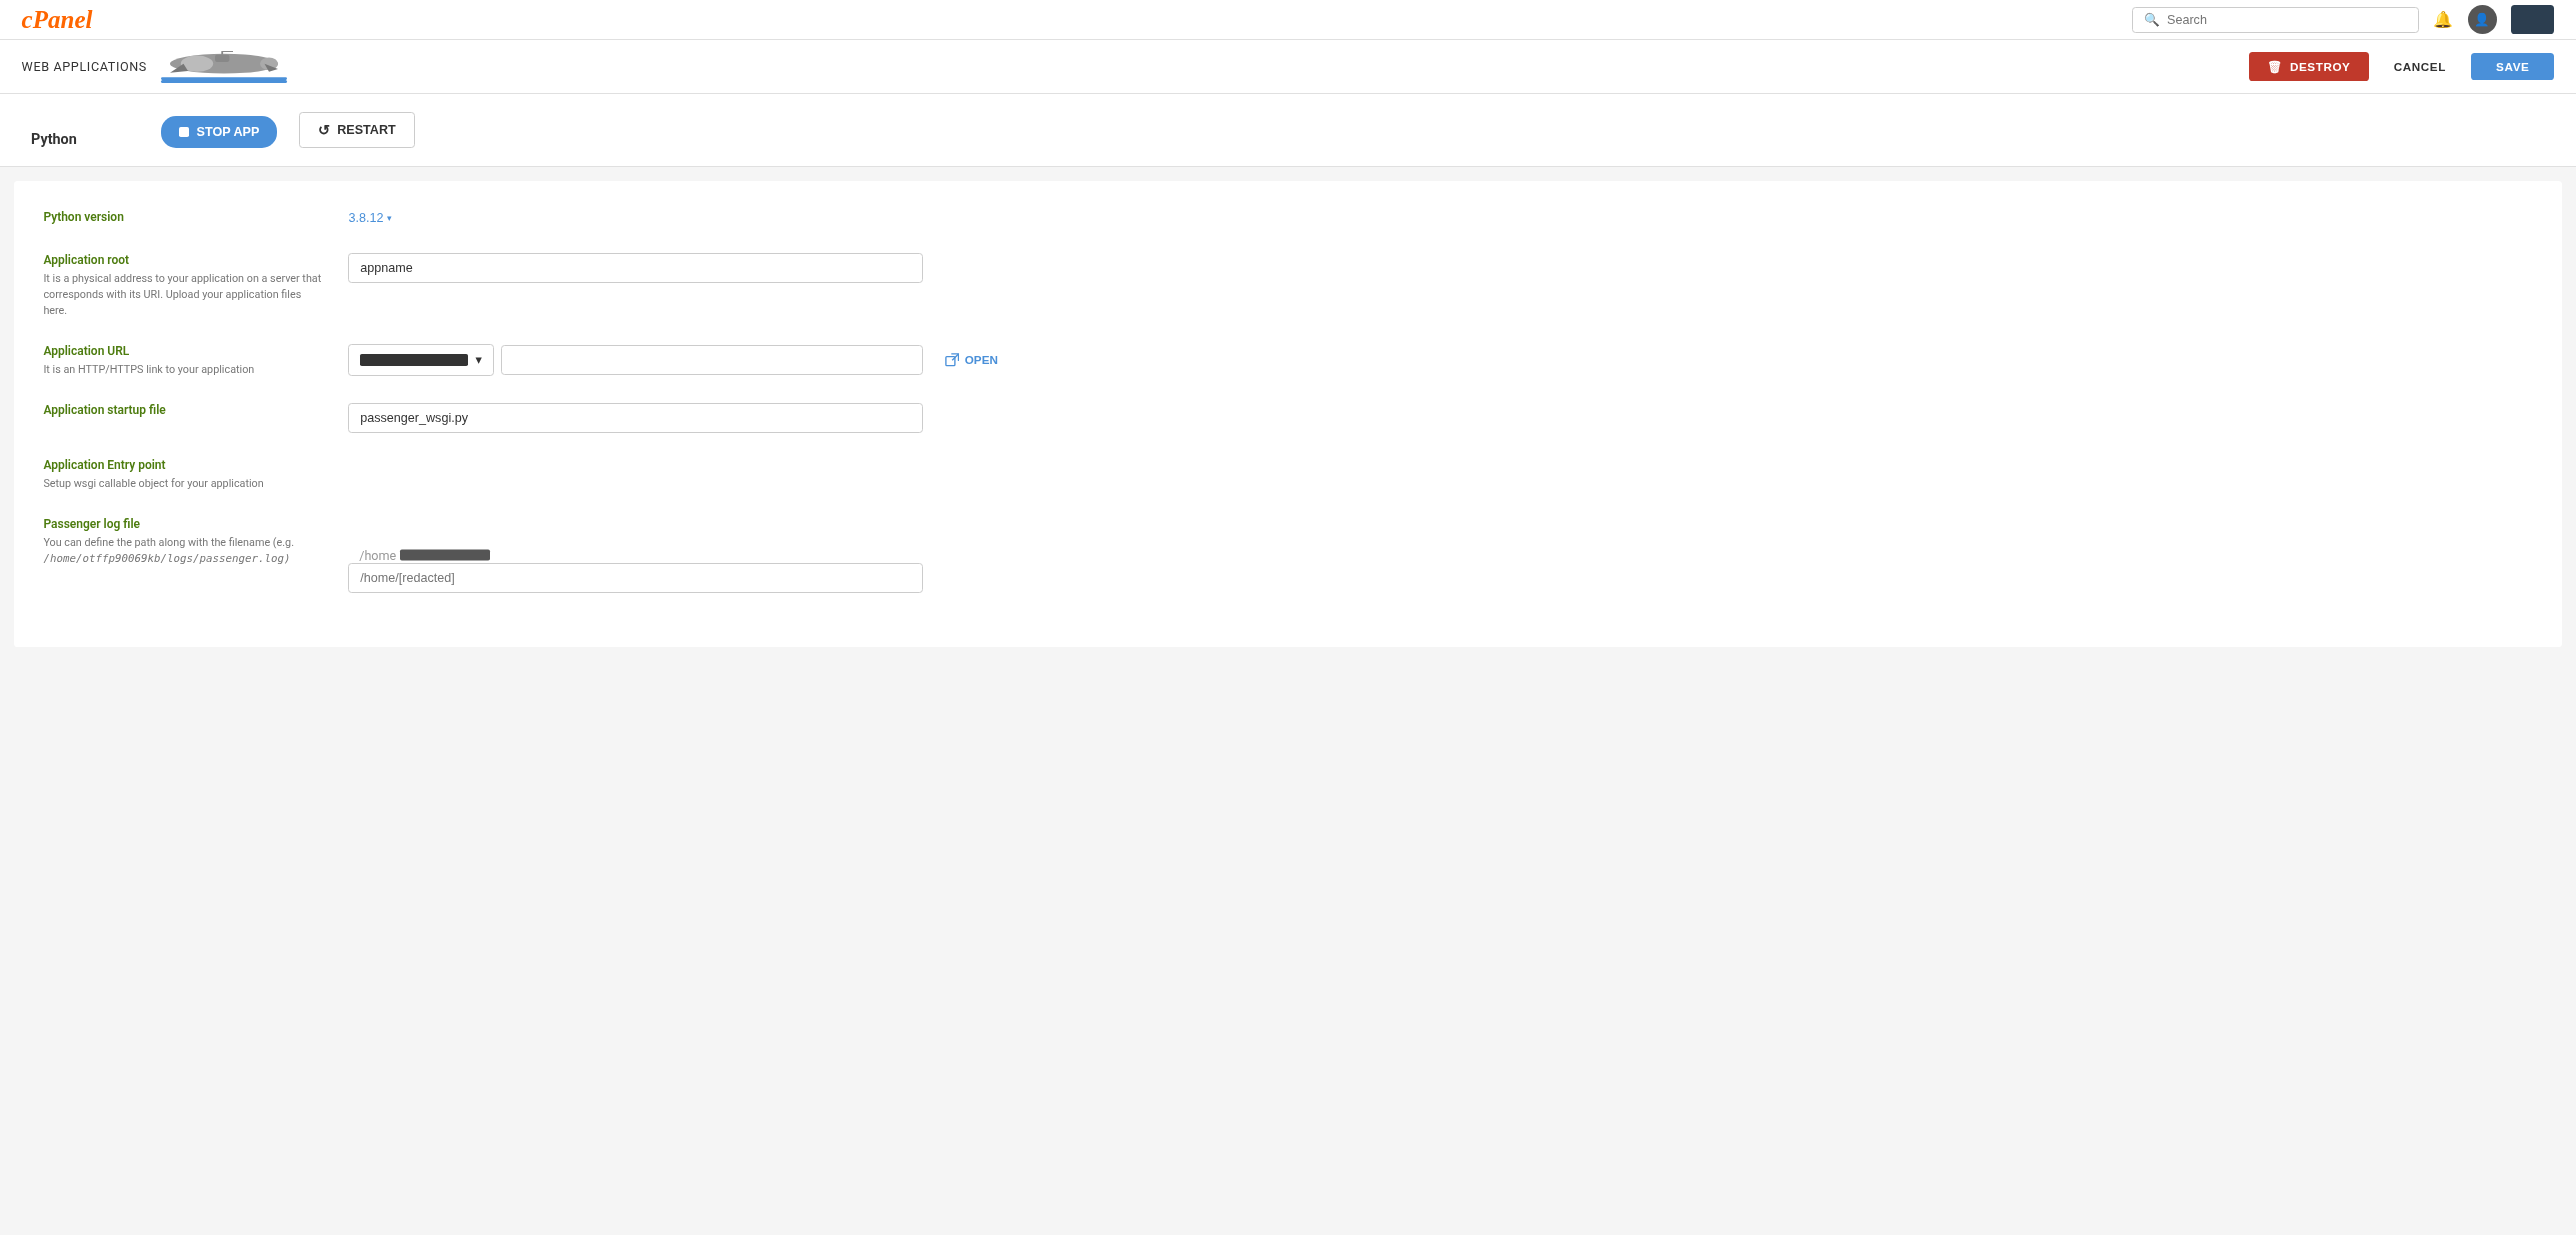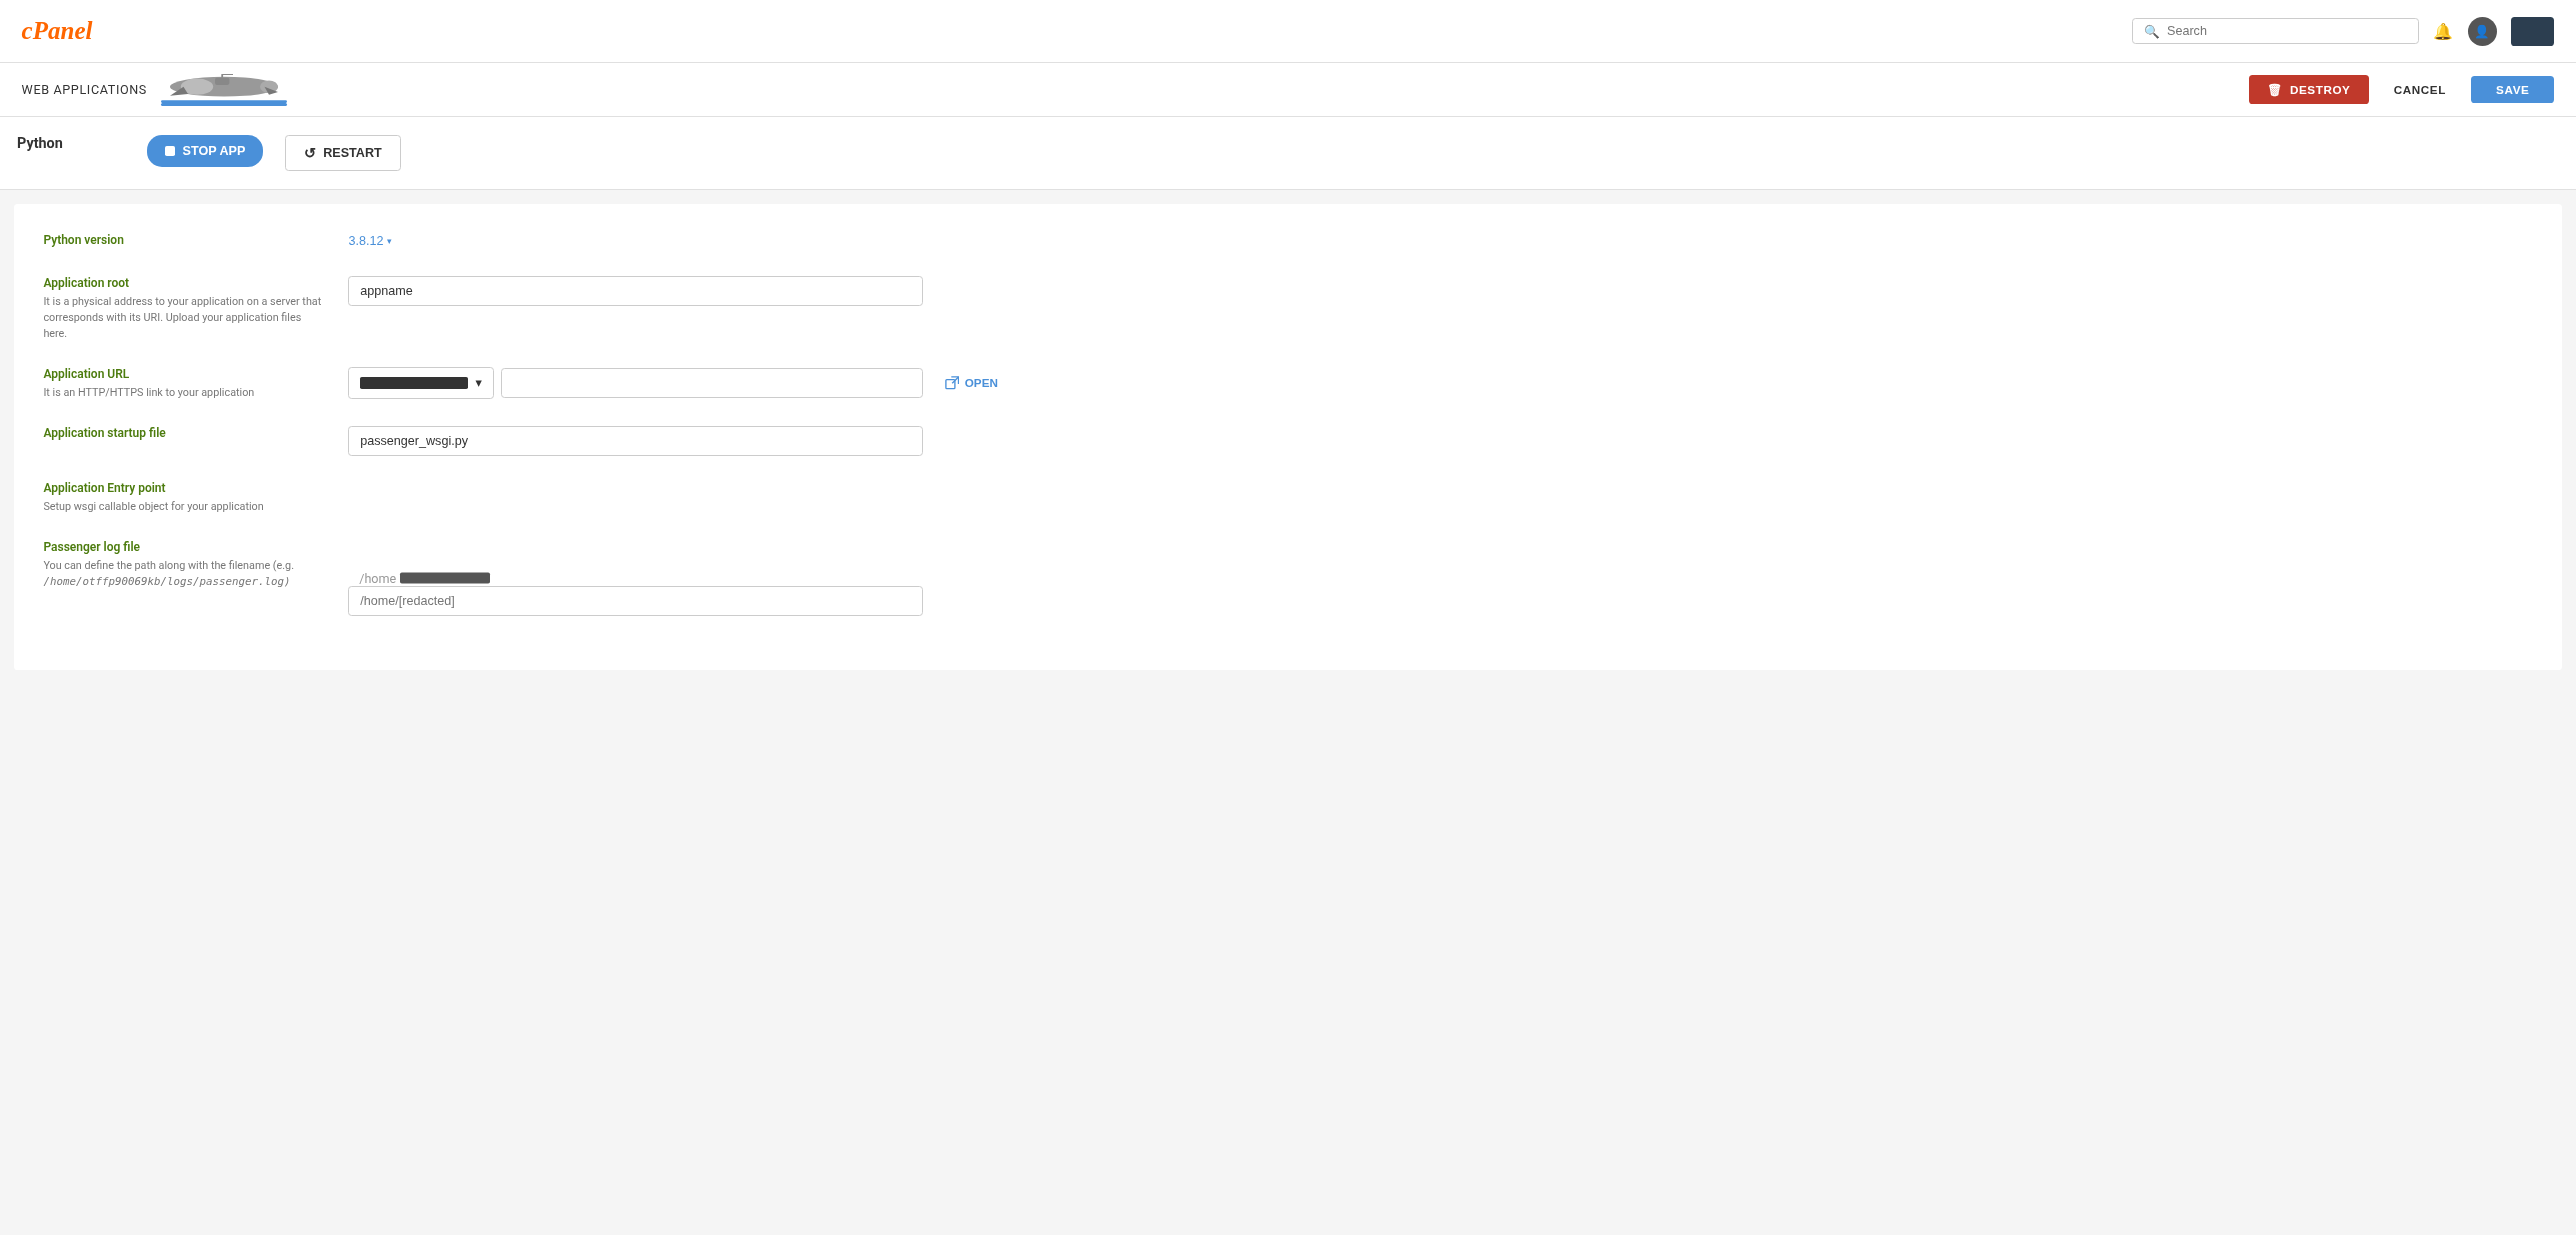--- a/index.html
+++ b/index.html
@@ -1,21 +1,21 @@
 <!DOCTYPE html>
 <html style="font-size:14.4px"><head>
   <meta charset="utf-8">
   <style>
     * { box-sizing: border-box; margin: 0; padding: 0; }
     body { font-family: -apple-system, BlinkMacSystemFont, 'Segoe UI', Roboto, sans-serif; background: #f5f5f5; color: #333; font-size: 12.6px; }
 
     
     .header {
       background: #fff;
-      height: 63px;
+      height: 40px;
       display: flex;
       align-items: center;
       padding: 0 21.6px;
       border-bottom: 0.9px solid #e0e0e0;
       justify-content: space-between;
     }
     .header-left { display: flex; align-items: center; }
     .logo { font-size: 25px; font-weight: 900; color: #f60; font-style: italic; font-family: Georgia, serif; }
     .logo span { color: #f60; }
     .header-right { display: flex; align-items: center; gap: 14.4px; }
@@ -73,23 +73,23 @@
       background: transparent; color: #333; padding: 7.2px 18px; border: none; border-radius: 3.6px;
       font-size: 11.7px; font-weight: 600; cursor: pointer; text-transform: uppercase; letter-spacing: 0.05em;
     }
     .btn-save {
       background: #4a90d9; color: #fff; padding: 7.2px 25px; border: none; border-radius: 3.6px;
       font-size: 11.7px; font-weight: 700; cursor: pointer; text-transform: uppercase; letter-spacing: 0.05em;
     }
 
     
     .app-section {
-      background: #fff; margin: 0; padding: 18px 17px;
+      background: #fff; margin: 0; padding: 18px 31px;
       border-bottom: 0.9px solid #e0e0e0;
-      display: flex; align-items: flex-start; gap: 21.6px;
+      display: flex; align-items: flex-end; gap: 21.6px;
     }
     .app-section-title { font-weight: 700; font-size: 14.4px; min-width: 108px; }
     .btn-stop-app {
       background: #4a90d9; color: #fff; padding: 9px 18px; border: none; border-radius: 15px;
       font-size: 12.6px; font-weight: 600; cursor: pointer; display: flex; align-items: center; gap: 7.2px;
       text-transform: uppercase;
     }
     .btn-restart {
       background: #fff; color: #333; padding: 9px 18px; border: 0.9px solid #ccc; border-radius: 3.6px;
       font-size: 12.6px; font-weight: 600; cursor: pointer; display: flex; align-items: center; gap: 7.2px;

